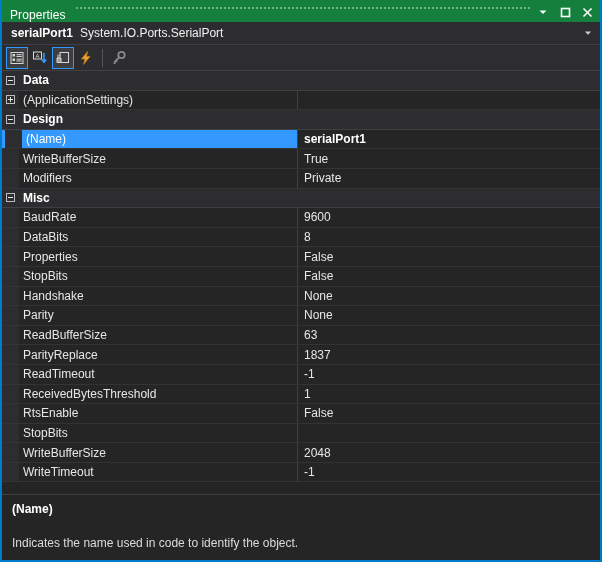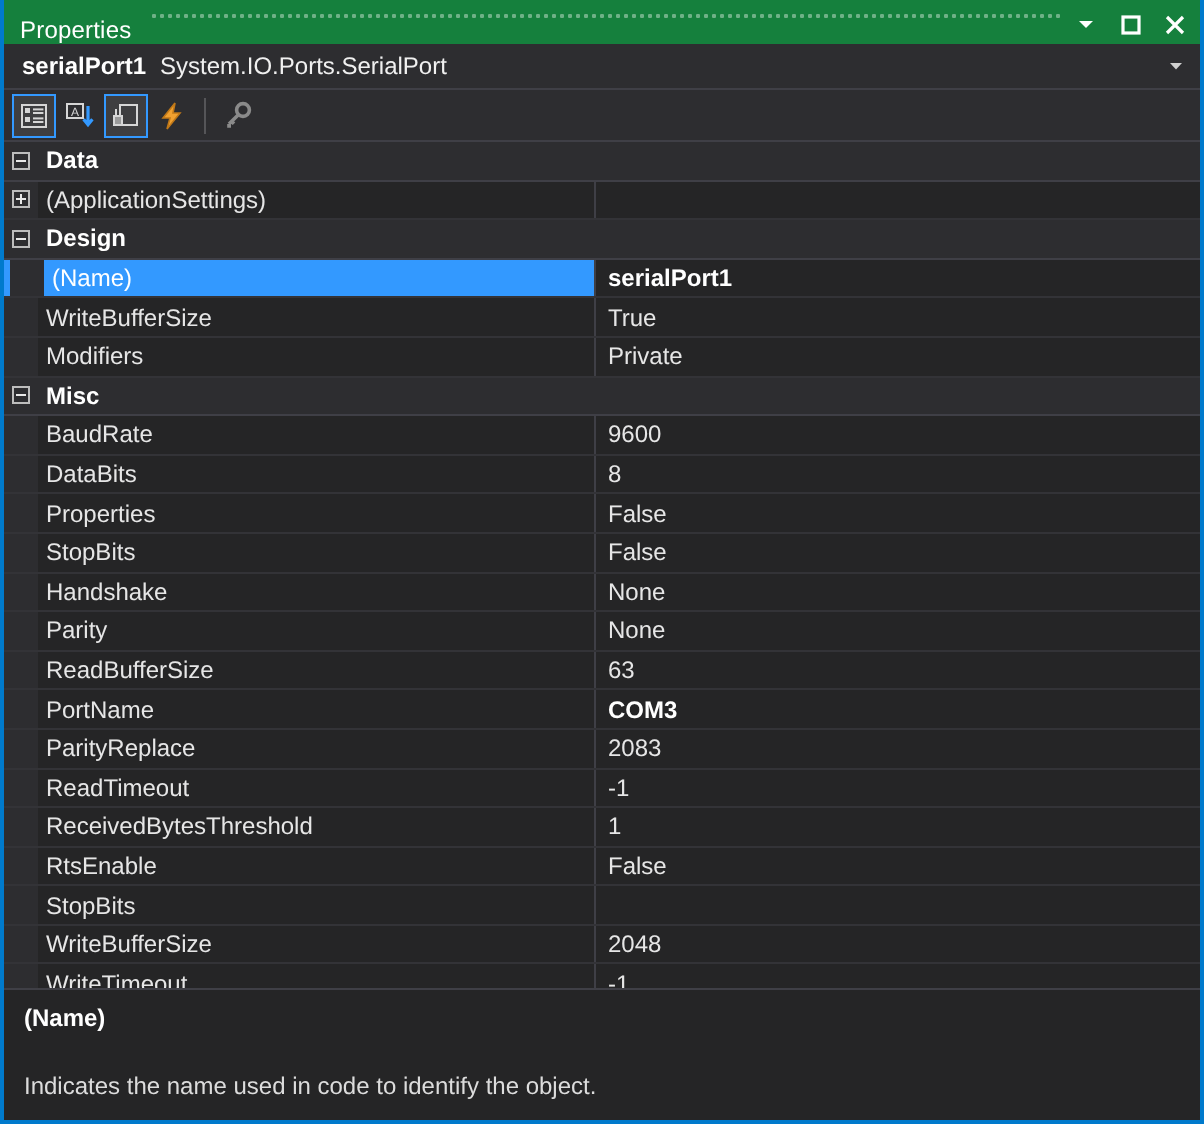--- a/index.html
+++ b/index.html
@@ -415,29 +415,23 @@
         <div class="cell-value">None</div>
       </div>
       <div class="row prop">
         <div class="gutter"></div>
         <div class="cell-name">ReadBufferSize</div>
         <div class="splitter"></div>
         <div class="cell-value">63</div>
       </div>
       <div class="row prop">
         <div class="gutter"></div>
-        <div class="cell-name">PortName</div>
-        <div class="splitter"></div>
-        <div class="cell-value modified">COM3</div>
-      </div>
-      <div class="row prop">
-        <div class="gutter"></div>
         <div class="cell-name">ParityReplace</div>
         <div class="splitter"></div>
-        <div class="cell-value">2083</div>
+        <div class="cell-value">1837</div>
       </div>
       <div class="row prop">
         <div class="gutter"></div>
         <div class="cell-name">ReadTimeout</div>
         <div class="splitter"></div>
         <div class="cell-value">-1</div>
       </div>
       <div class="row prop">
         <div class="gutter"></div>
         <div class="cell-name">ReceivedBytesThreshold</div>

